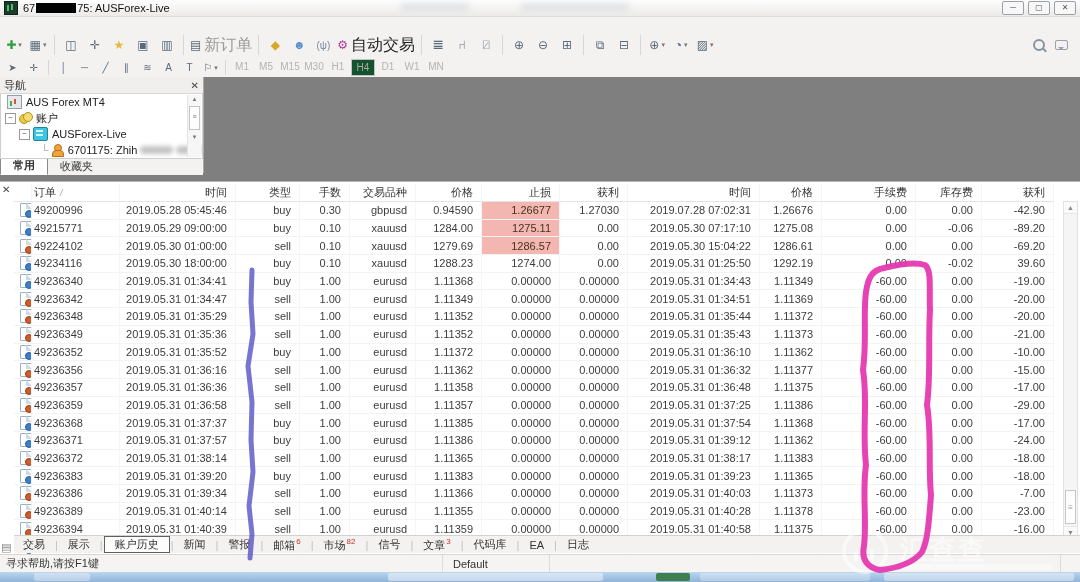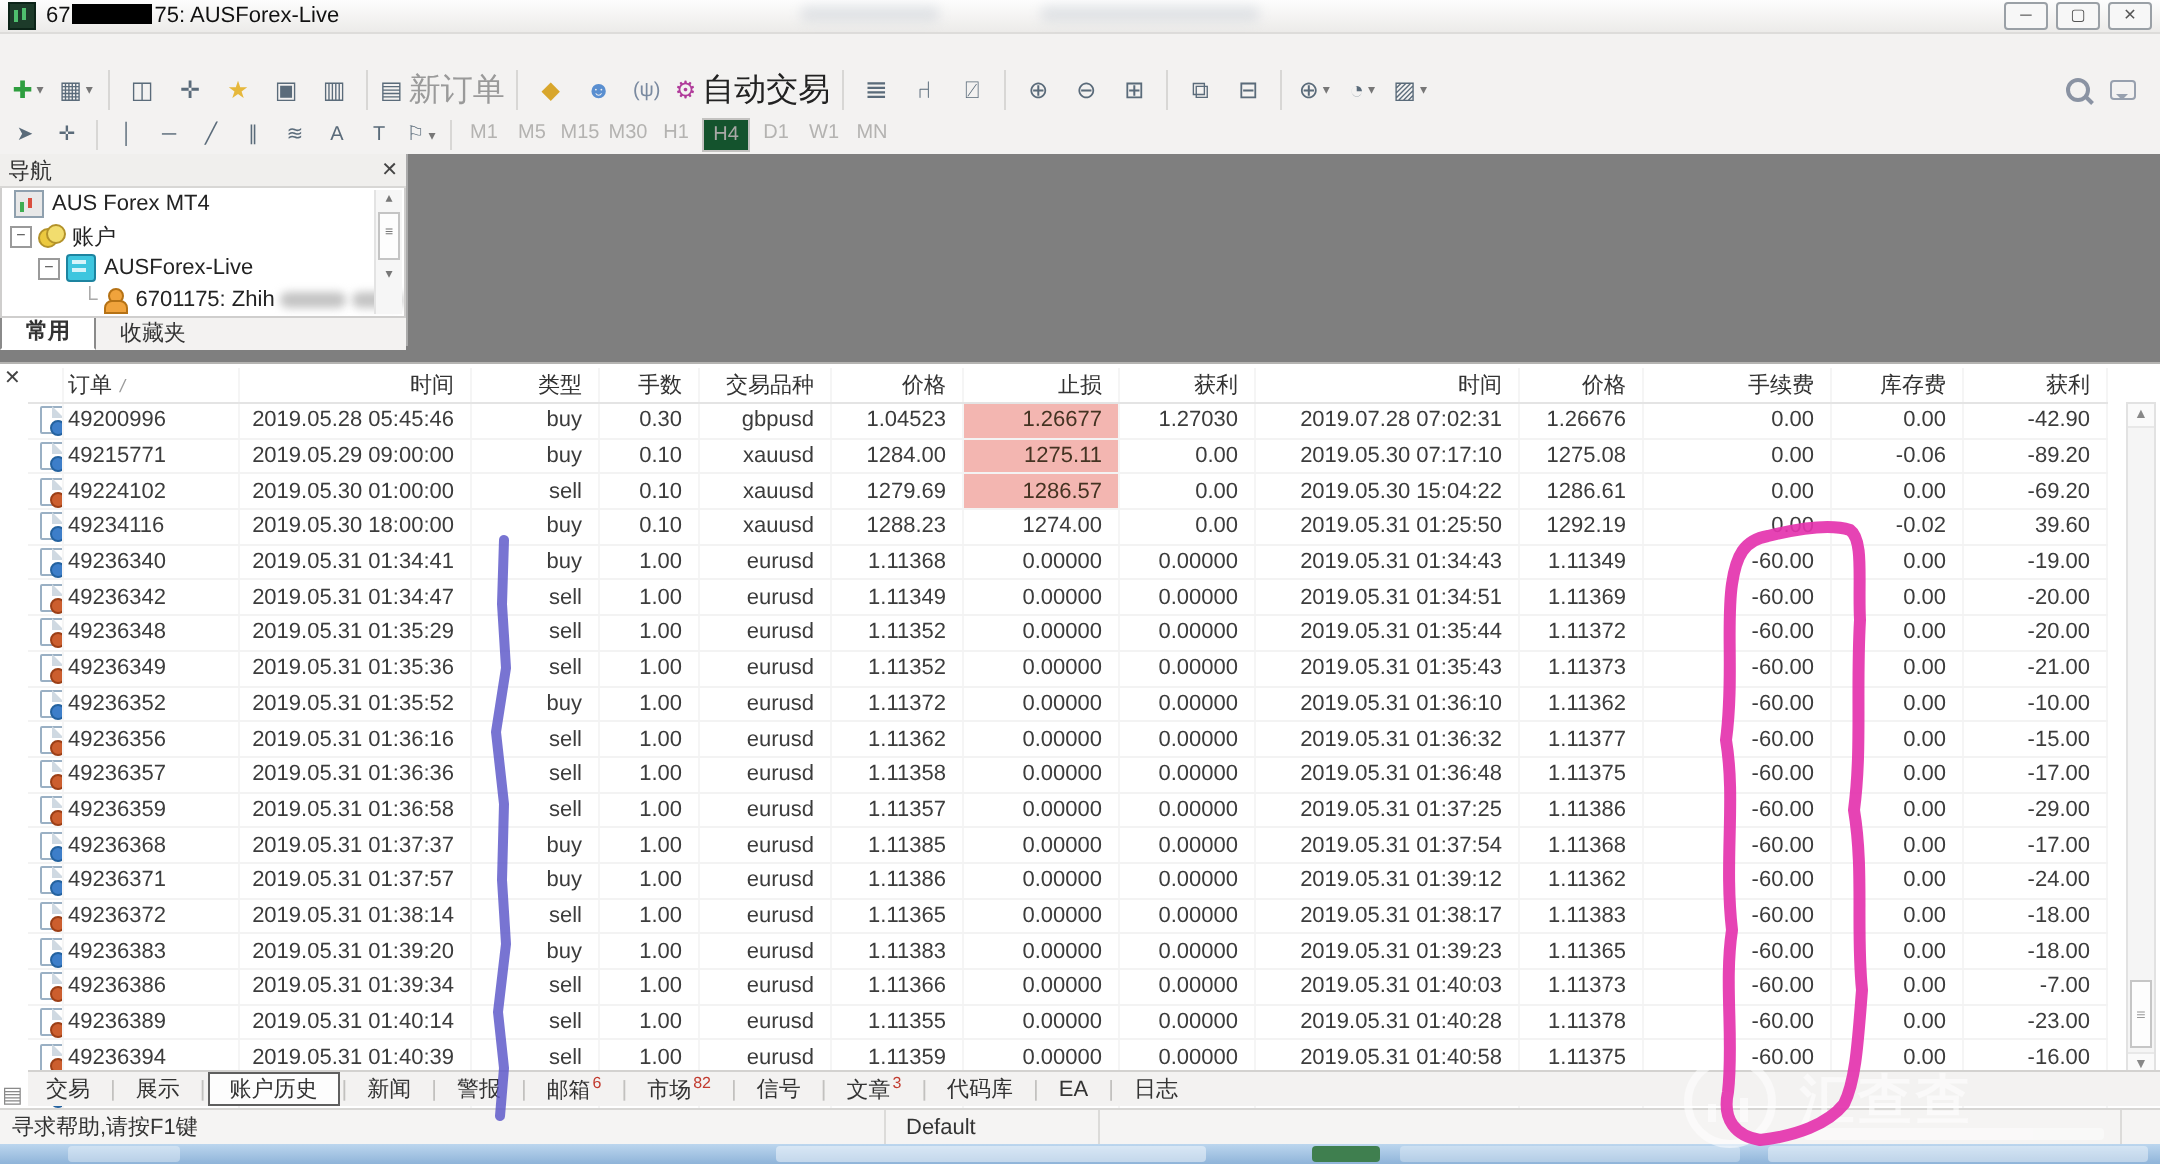--- a/index.html
+++ b/index.html
@@ -269,21 +269,21 @@
             <div class="cell l">
               <div class="doc">
                 <div class="dot buy"></div>
               </div>
             </div>
             <div class="cell l">49200996</div>
             <div class="cell r">2019.05.28 05:45:46</div>
             <div class="cell r">buy</div>
             <div class="cell r">0.30</div>
             <div class="cell r">gbpusd</div>
-            <div class="cell r">1.04523</div>
+            <div class="cell r">0.94590</div>
             <div class="cell r hl">1.26677</div>
             <div class="cell r">1.27030</div>
             <div class="cell r">2019.07.28 07:02:31</div>
             <div class="cell r">1.26676</div>
             <div class="cell r">0.00</div>
             <div class="cell r">0.00</div>
             <div class="cell r">-42.90</div>
           </div>
           <div class="hrow">
             <div class="cell l">

